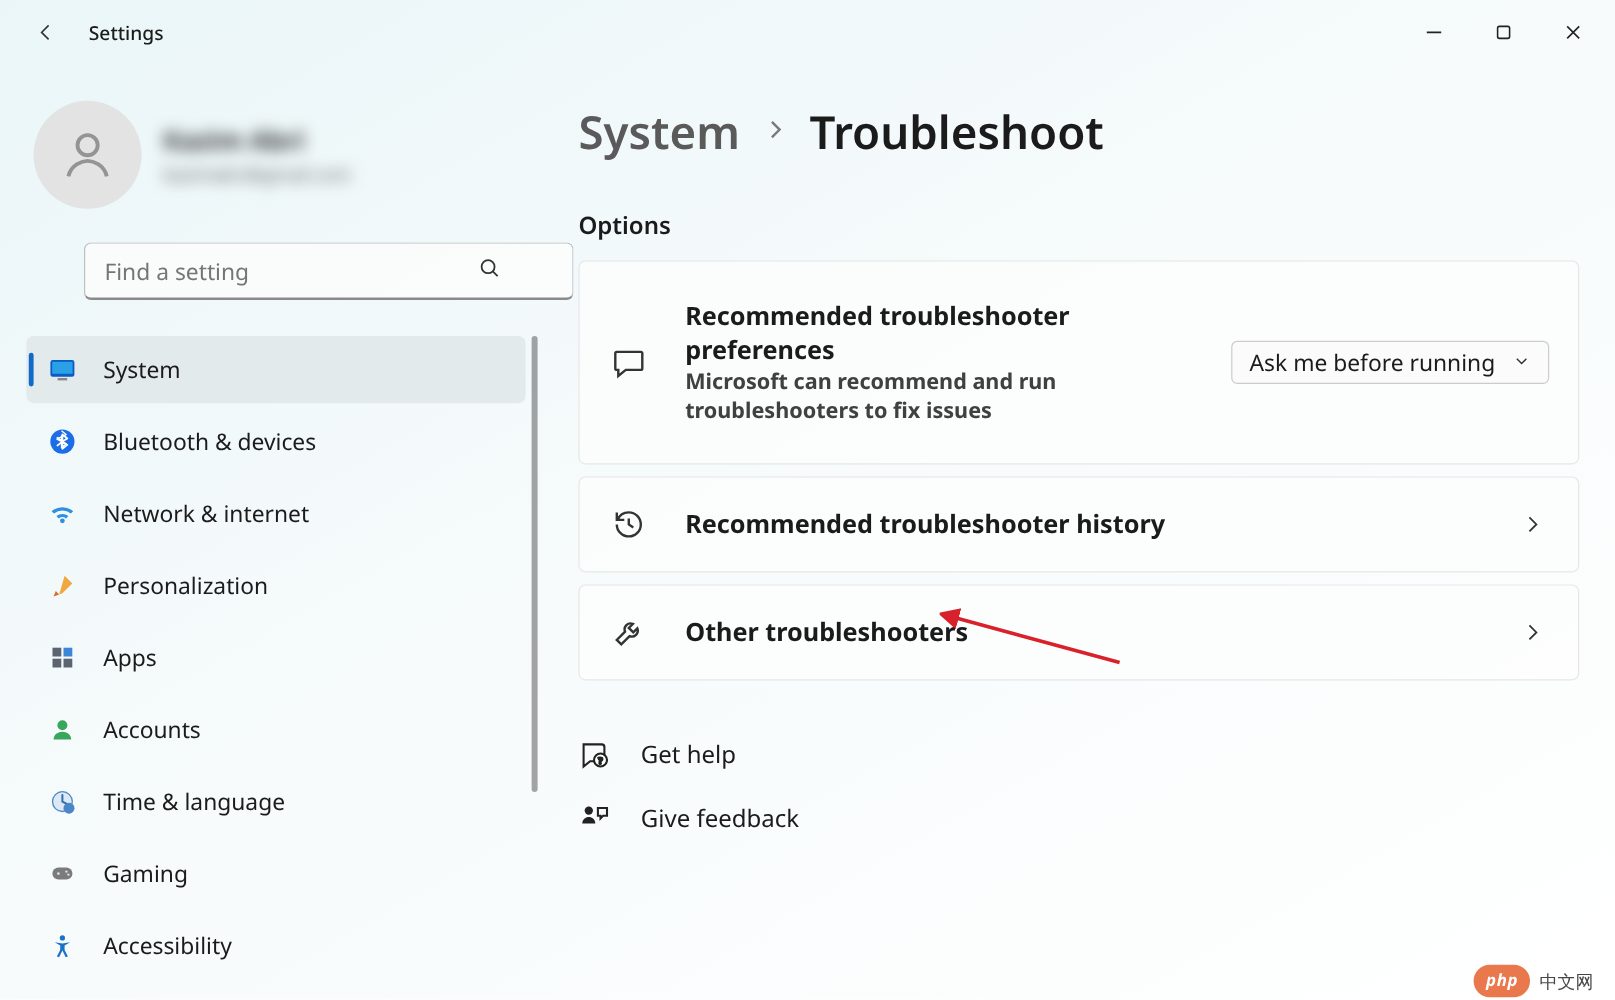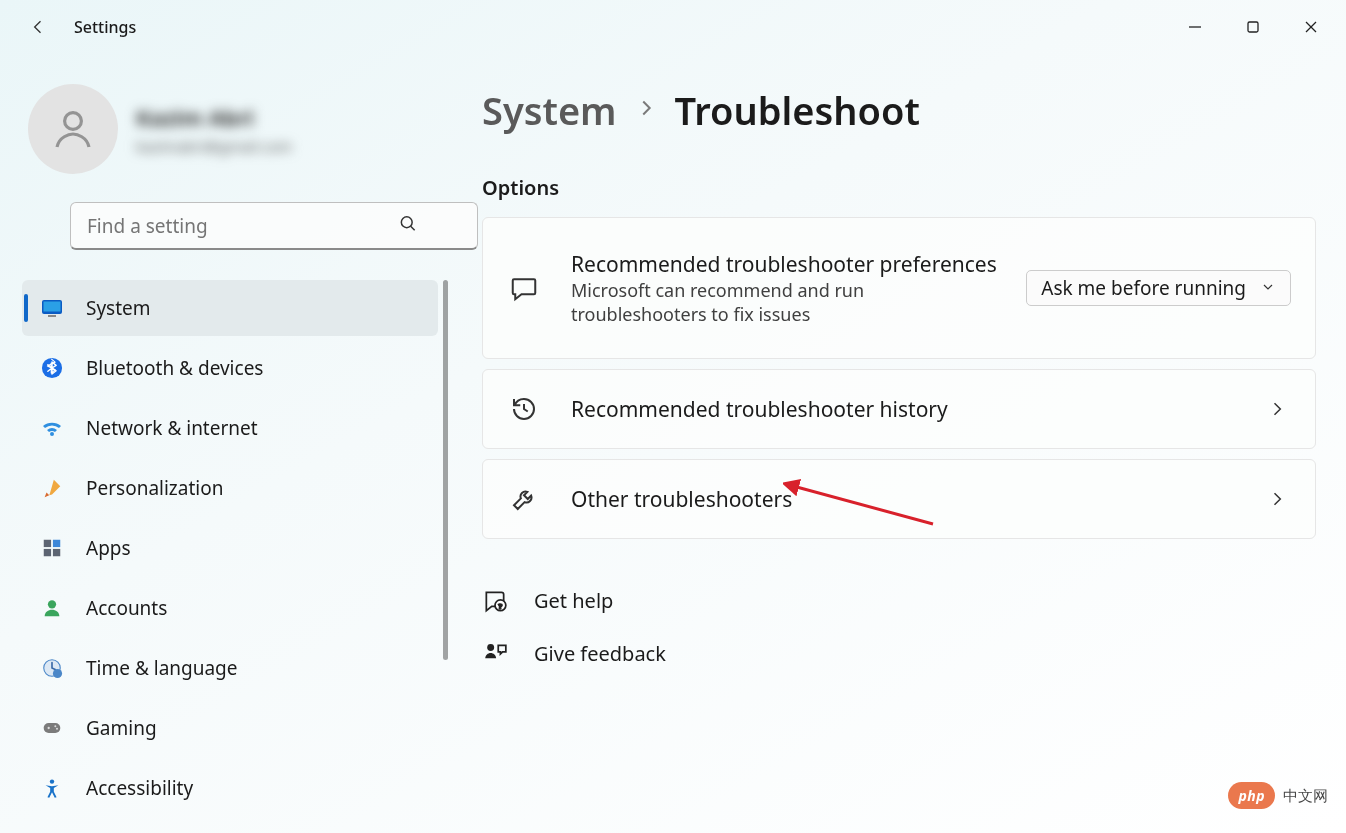--- a/index.html
+++ b/index.html
@@ -46,36 +46,36 @@
   .breadcrumb { display:flex; align-items:center; gap: 18px; color:#5a5a5a; margin-bottom: 38px; }
   .breadcrumb .crumb1 { font-size: 38px; font-weight: 600; cursor:pointer; }
   .breadcrumb .chev { color:#7a7a7a; }
   .breadcrumb .crumb2 { font-size: 38px; font-weight: 600; color:#1b1b1b; }
 
   .section-title { font-size: 20px; font-weight: 600; margin-bottom: 16px; }
 
   
   .card { background: #fcfefdcc; border: 1px solid #e6e6e6; border-radius: 6px; display:flex; align-items:center; padding: 22px 24px; margin-bottom: 10px; cursor:pointer; }
   .card .card-icon { width:34px; height:34px; display:flex; align-items:center; justify-content:center; margin-right: 30px; flex-shrink:0; }
-  .card .card-body { flex:1; }
+  .card .card-body { flex:1;font-weight:bold; }
   .card .card-title { font-size: 21px; }
   .card .card-sub { font-size: 18px; color:#404040; margin-top: 0; max-width: 430px; }
   .card .chev-right { width:28px; display:flex; justify-content:center; color:#444; }
   .card.tall { align-items:center; padding: 32px 24px; }
 
   .dropdown { height: 36px; border:1px solid #ccc; border-radius:5px; background:#fbfbfb; padding: 0 14px; display:flex; align-items:center; gap: 14px; font-size:19px; cursor:pointer; margin-left: 16px; }
   .dropdown svg { width:16px; height:16px; }
 
   .arrow-annot { position:absolute; pointer-events:none; }
 
   .footer-links { margin-top: 48px; display:flex; flex-direction:column; gap: 26px; }
   .flink { display:flex; align-items:center; gap: 26px; font-size: 20px; cursor:pointer; }
   .flink .fi { width:26px; height:26px; display:flex; align-items:center; justify-content:center; color:#2b2b2b; }
 
-  .watermark { position:absolute; right:18px; bottom:24px; display:flex; align-items:center; gap:8px; opacity:.9; }
+  .watermark { position:absolute; right:18px; bottom:2px; display:flex; align-items:center; gap:8px; opacity:.9; }
   .watermark .pill { background:#e86a3a; color:#fff; font-weight:700; font-size:14px; padding:4px 10px; border-radius:14px; font-style:italic; letter-spacing:.5px;}
   .watermark .cn { font-size:15px; color:#333; }
 </style>
 </head>
 <body>
 
 <div class="titlebar">
   <div class="back">
     <svg viewBox="0 0 24 24" width="20" height="20" fill="none" stroke="#333" stroke-width="1.6">
         <path d="M15 5l-7 7 7 7"></path>

